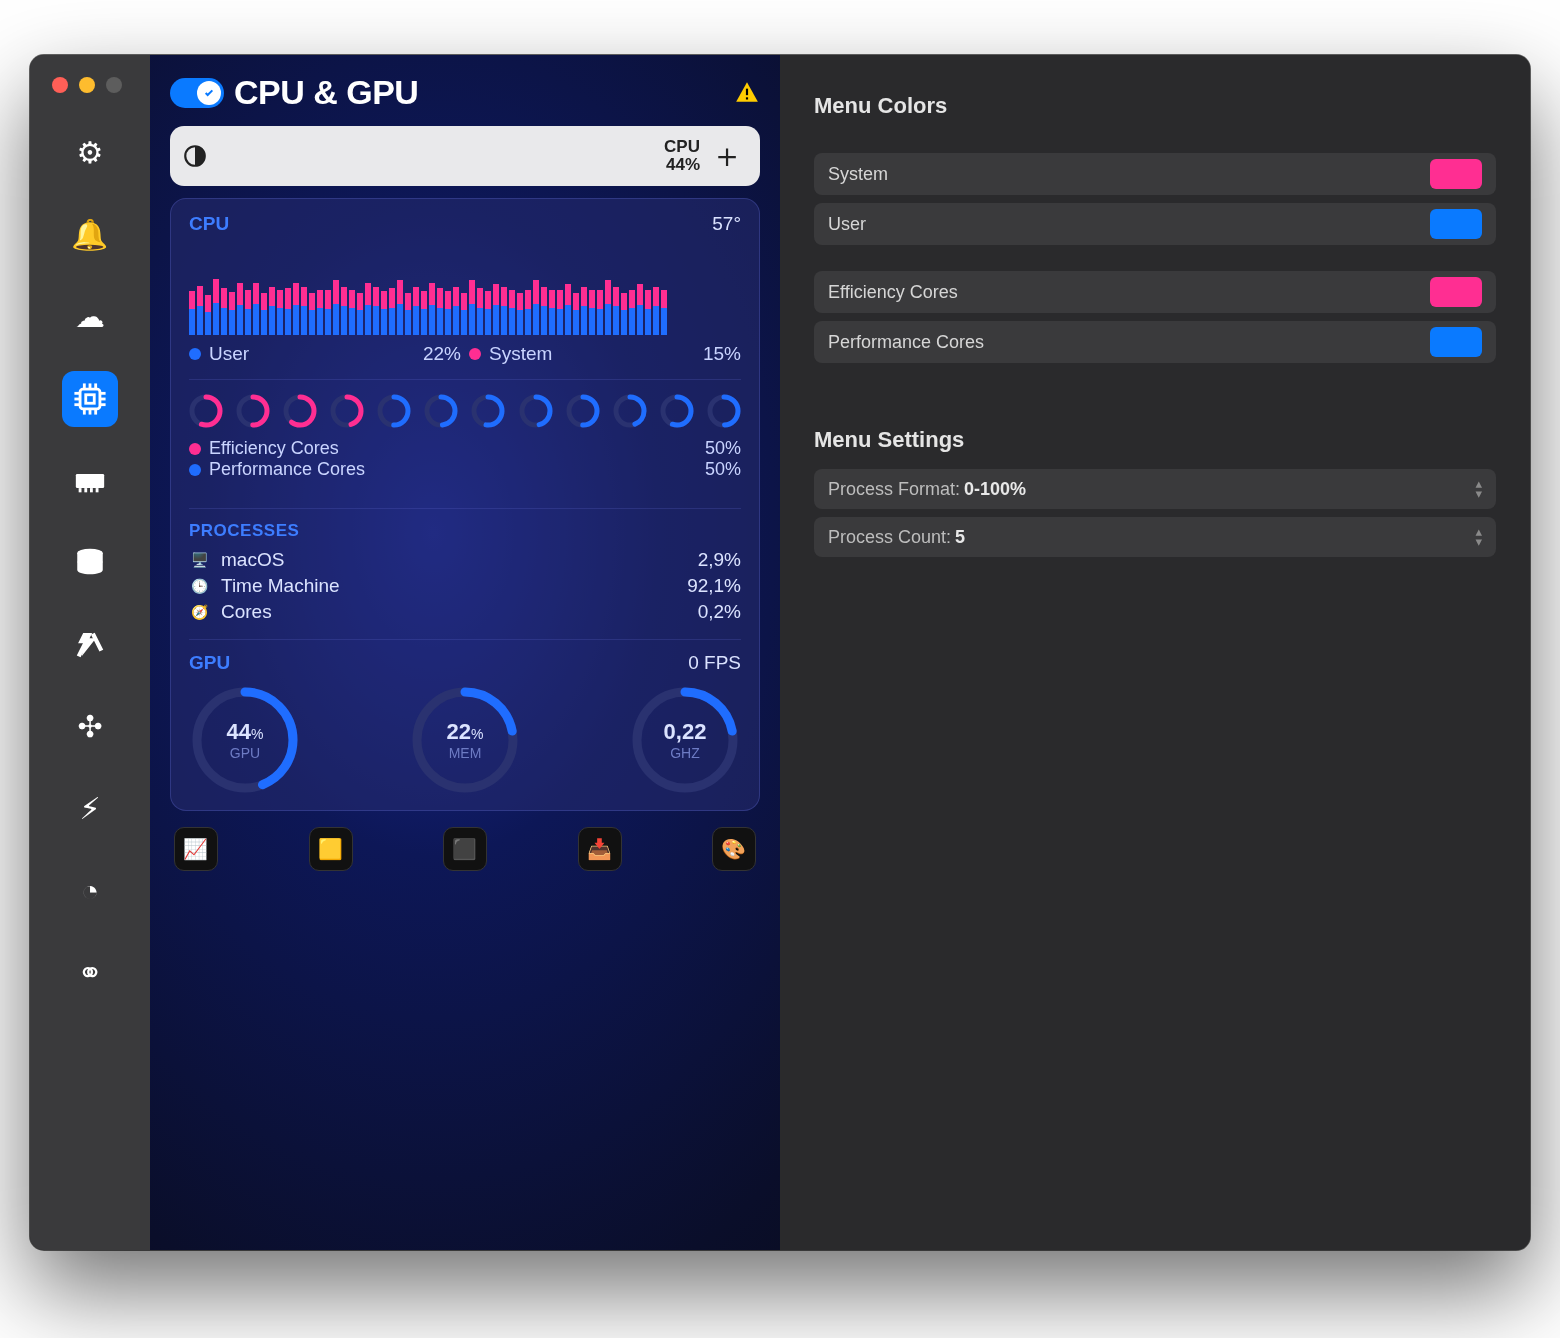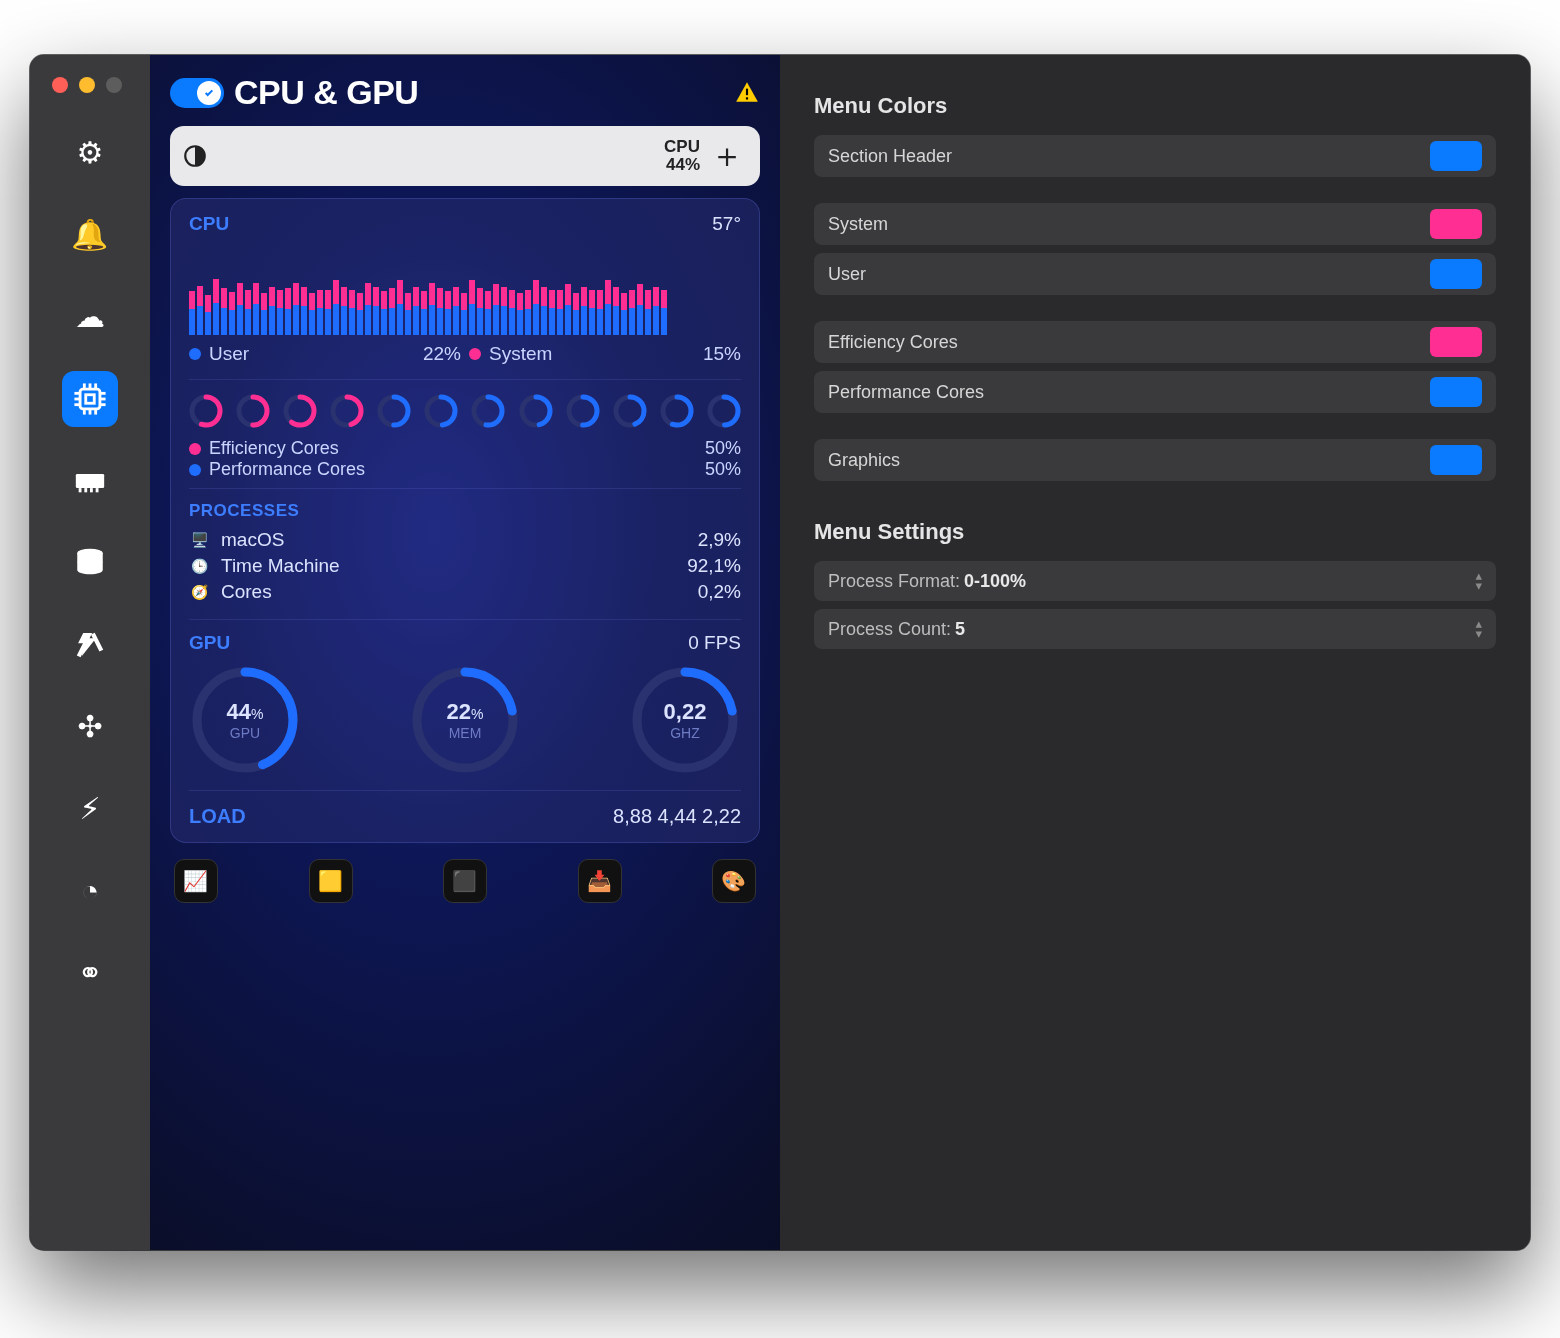--- a/index.html
+++ b/index.html
@@ -49,21 +49,21 @@
 .legend2 .half{display:flex;align-items:center;gap:8px;flex:1;}
 .legend2 .half .pct{margin-left:auto;}
 
 .cores { display:flex; justify-content:space-between; margin:14px 0 10px 0; padding-top:14px; border-top:1px solid rgba(90,100,200,0.25);}
 .coredonut { width:34px; height:34px; }
 
 .corelegend { font-size:18px; }
 .corerow { display:flex; align-items:center; gap:8px;}
 .corerow .pct{margin-left:auto;}
 
-.procs { margin-top:8px; padding-top:12px; border-top:1px solid rgba(90,100,200,0.25);}
+.procs { margin-top:28px; padding-top:12px; border-top:1px solid rgba(90,100,200,0.25);}
 .prochdr { color:#3d7dff; font-weight:700; font-size:17px; letter-spacing:0.5px; margin-bottom:6px;}
 .procrow { display:flex; align-items:center; gap:10px; font-size:19px; color:#dbe3ff; padding:2px 0;}
 .procrow .pv { margin-left:auto; }
 .picon { width:22px; height:22px; border-radius:5px; display:inline-flex; align-items:center; justify-content:center; font-size:14px;}
 
 .gpu { margin-top:14px; padding-top:12px; border-top:1px solid rgba(90,100,200,0.25);}
 .gaugerow { display:flex; justify-content:space-between; margin-top:10px;}
 .gauge { width:112px; height:112px; position:relative;}
 .gauge svg{position:absolute;inset:0;}
 .gauge .gc{position:absolute;inset:0;display:flex;flex-direction:column;align-items:center;justify-content:center;color:#dbe3ff;}
@@ -564,65 +564,53 @@
         <circle cx="56" cy="56" r="48" stroke="#1f6dff" stroke-width="9" fill="none" stroke-dasharray="301.59289474462014" stroke-dashoffset="235.2424579008037" transform="rotate(-90 56 56)" stroke-linecap="round"></circle>
       </svg>
       <div class="gc">
                 <div class="gv">0,22<small></small></div>
                 <div class="gl">GHZ</div>
               </div>
     </div>
           </div>
       </div>
 
-      <div class="kv">
-          <span class="k">LOAD</span>
-          <span class="v">8,88 4,44 2,22</span>
-        </div>
     </div>
 
     <div class="apprail" id="apps">
         <div class="app">📈</div>
         <div class="app">🟨</div>
         <div class="app">⬛</div>
         <div class="app">📥</div>
         <div class="app">🎨</div>
       </div>
   </div>
 
   <div class="right">
     <div class="rhdr">Menu Colors</div>
     <div id="colorrows">
-        <div class="crow">
-      <span>Section Header</span>
-      <span class="sw blue"></span>
-    </div>
         <div class="crow-gap"></div>
         <div class="crow">
       <span>System</span>
       <span class="sw pink"></span>
     </div>
         <div class="crow">
       <span>User</span>
       <span class="sw blue"></span>
     </div>
         <div class="crow-gap"></div>
         <div class="crow">
       <span>Efficiency Cores</span>
       <span class="sw pink"></span>
     </div>
         <div class="crow">
       <span>Performance Cores</span>
       <span class="sw blue"></span>
     </div>
         <div class="crow-gap"></div>
-        <div class="crow">
-      <span>Graphics</span>
-      <span class="sw blue"></span>
-    </div>
       </div>
 
     <div class="rhdr" style="margin-top:38px">Menu Settings</div>
     <div class="selrow">
       <span>Process Format:</span>
       <b>0-100%</b>
       <span class="chev">▴<br>▾</span>
     </div>
     <div class="selrow">
       <span>Process Count:</span>

